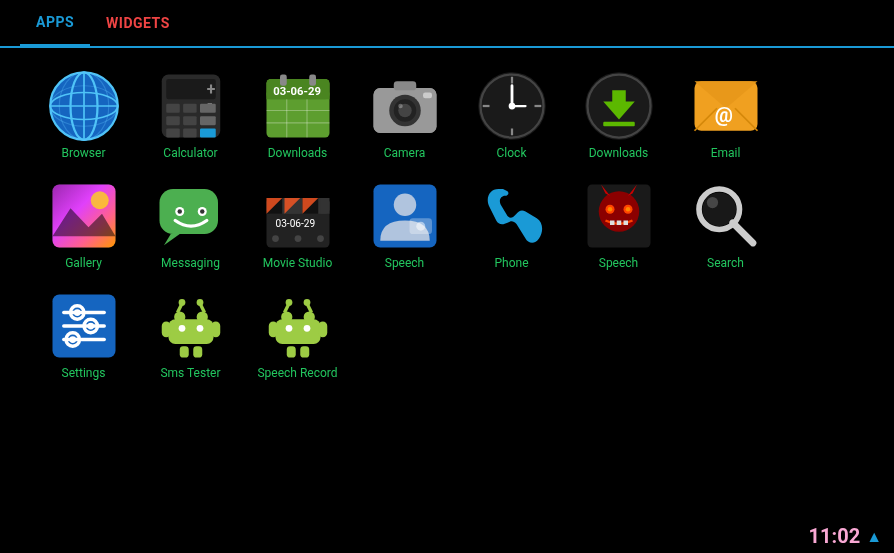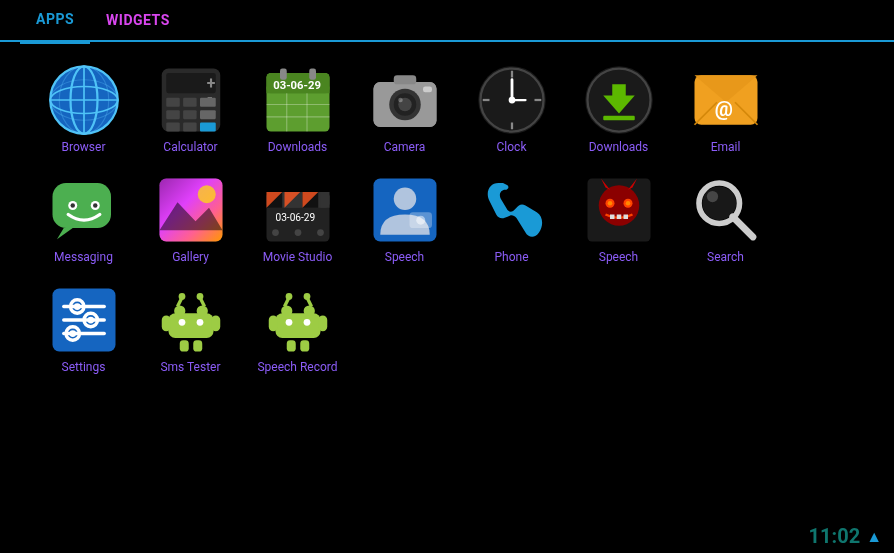--- a/index.html
+++ b/index.html
@@ -8,25 +8,25 @@
       height: 553px;
       background: #000;
       font-family: 'Roboto', Arial, sans-serif;
       overflow: hidden;
       position: relative;
     }
     .tabs {
       display: flex;
       align-items: center;
       padding: 8px 20px;
-      height: 42px;
+      height: 48px;
       border-bottom: 2px solid #1a9ad6;
     }
     .tab {
-      color: #d946ef;
+      color: #ef4444;
       font-size: 14px;
       font-weight: bold;
       padding: 0 16px;
       height: 48px;
       display: flex;
       align-items: center;
       cursor: pointer;
       letter-spacing: 0.5px;
     }
     .tab.active {
@@ -55,35 +55,35 @@
       display: flex;
       align-items: center;
       justify-content: center;
       margin-bottom: 4px;
     }
     .app-icon svg {
       width: 100%;
       height: 100%;
     }
     .app-label {
-      color: #8b5cf6;
+      color: #22c55e;
       font-size: 12px;
       text-align: center;
       line-height: 1.2;
     }
     .status-bar {
       position: absolute;
       bottom: 5px;
       right: 12px;
       display: flex;
       align-items: center;
       gap: 6px;
     }
     .status-time {
-      color: #0f766e;
+      color: #f9a8d4;
       font-size: 20px;
       font-weight: bold;
     }
     .signal-icon {
       color: #1a9ad6;
       font-size: 16px;
     }
 
   </style>
 </head>
@@ -224,38 +224,20 @@
 
         <text x="22" y="46" fill="white" font-size="18" font-weight="bold">@</text>
       </svg>
     </div>
     <span class="app-label">Email</span>
   </div>
 
   <div class="app-item">
     <div class="app-icon">
       <svg viewBox="0 0 64 64">
-
-        <rect x="4" y="8" width="52" height="40" rx="12" fill="#4caf50"></rect>
-        <polygon points="14,48 8,58 22,48" fill="#4caf50"></polygon>
-
-        <circle cx="22" cy="28" r="4" fill="white"></circle>
-        <circle cx="42" cy="28" r="4" fill="white"></circle>
-        <path d="M 18 36 Q 32 46 46 36" stroke="white" stroke-width="3" fill="none" stroke-linecap="round"></path>
-
-        <circle cx="22" cy="28" r="2" fill="#333"></circle>
-        <circle cx="42" cy="28" r="2" fill="#333"></circle>
-      </svg>
-    </div>
-    <span class="app-label">Messaging</span>
-  </div>
-
-  <div class="app-item">
-    <div class="app-icon">
-      <svg viewBox="0 0 64 64">
         <rect x="4" y="4" width="56" height="56" rx="6" fill="#222"></rect>
 
         <rect x="4" y="4" width="56" height="56" rx="6" fill="url(#galleryGrad)"></rect>
         <defs>
           <linearGradient id="galleryGrad" x1="0%" y1="0%" x2="100%" y2="100%">
             <stop offset="0%" stop-color="#9c27b0"></stop>
             <stop offset="40%" stop-color="#e040fb"></stop>
             <stop offset="70%" stop-color="#ff6090"></stop>
             <stop offset="100%" stop-color="#ff9800"></stop>
           </linearGradient>
@@ -266,20 +248,38 @@
         <circle cx="46" cy="18" r="8" fill="rgba(255,230,0,0.7)"></circle>
       </svg>
     </div>
     <span class="app-label">Gallery</span>
   </div>
 
   <div class="app-item">
     <div class="app-icon">
       <svg viewBox="0 0 64 64">
 
+        <rect x="4" y="8" width="52" height="40" rx="12" fill="#4caf50"></rect>
+        <polygon points="14,48 8,58 22,48" fill="#4caf50"></polygon>
+
+        <circle cx="22" cy="28" r="4" fill="white"></circle>
+        <circle cx="42" cy="28" r="4" fill="white"></circle>
+        <path d="M 18 36 Q 32 46 46 36" stroke="white" stroke-width="3" fill="none" stroke-linecap="round"></path>
+
+        <circle cx="22" cy="28" r="2" fill="#333"></circle>
+        <circle cx="42" cy="28" r="2" fill="#333"></circle>
+      </svg>
+    </div>
+    <span class="app-label">Messaging</span>
+  </div>
+
+  <div class="app-item">
+    <div class="app-icon">
+      <svg viewBox="0 0 64 64">
+
         <rect x="4" y="16" width="56" height="44" rx="4" fill="#222"></rect>
         <rect x="4" y="16" width="56" height="14" rx="4" fill="#333"></rect>
 
         <rect x="4" y="16" width="14" height="14" rx="0" fill="#111"></rect>
         <rect x="20" y="16" width="14" height="14" fill="#333"></rect>
         <rect x="36" y="16" width="14" height="14" fill="#111"></rect>
         <rect x="52" y="16" width="8" height="14" rx="0" fill="#333"></rect>
 
         <polygon points="4,16 18,16 4,30" fill="#ff5722" opacity="0.8"></polygon>
         <polygon points="20,16 34,16 20,30" fill="#ff5722" opacity="0.8"></polygon>

